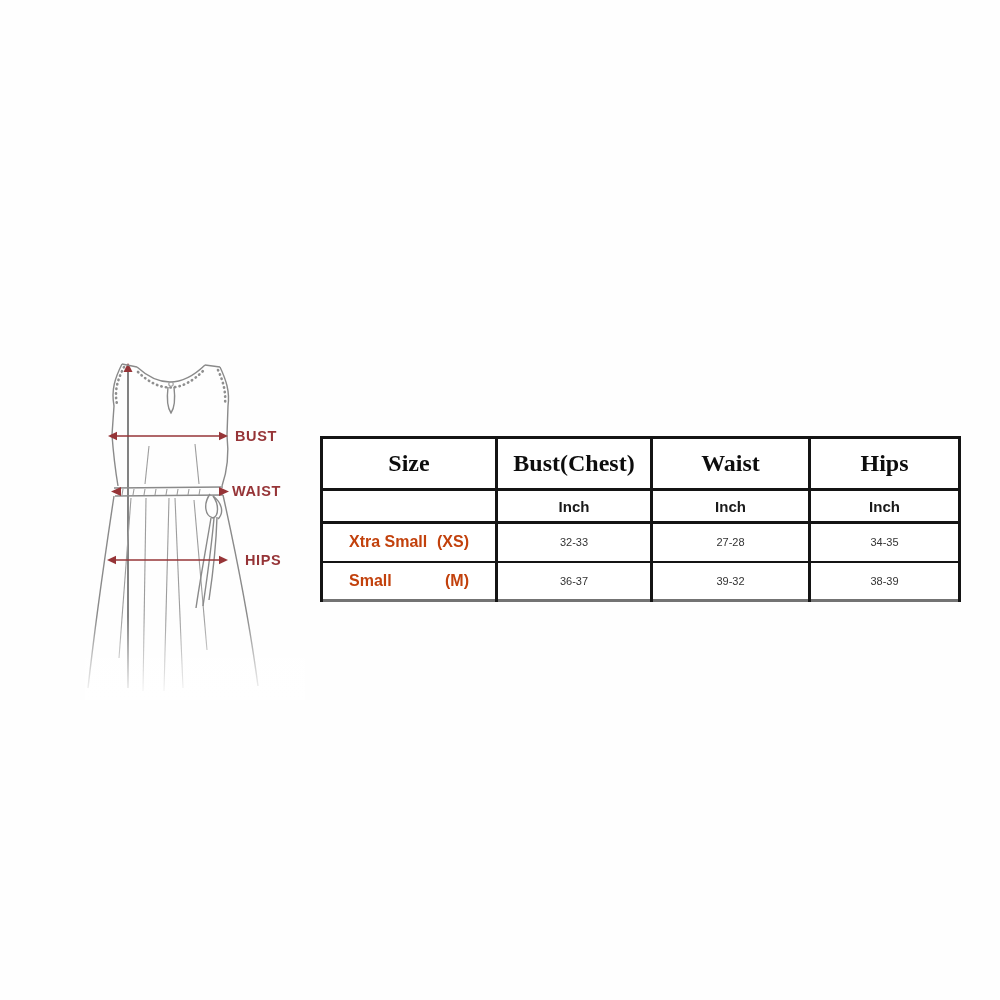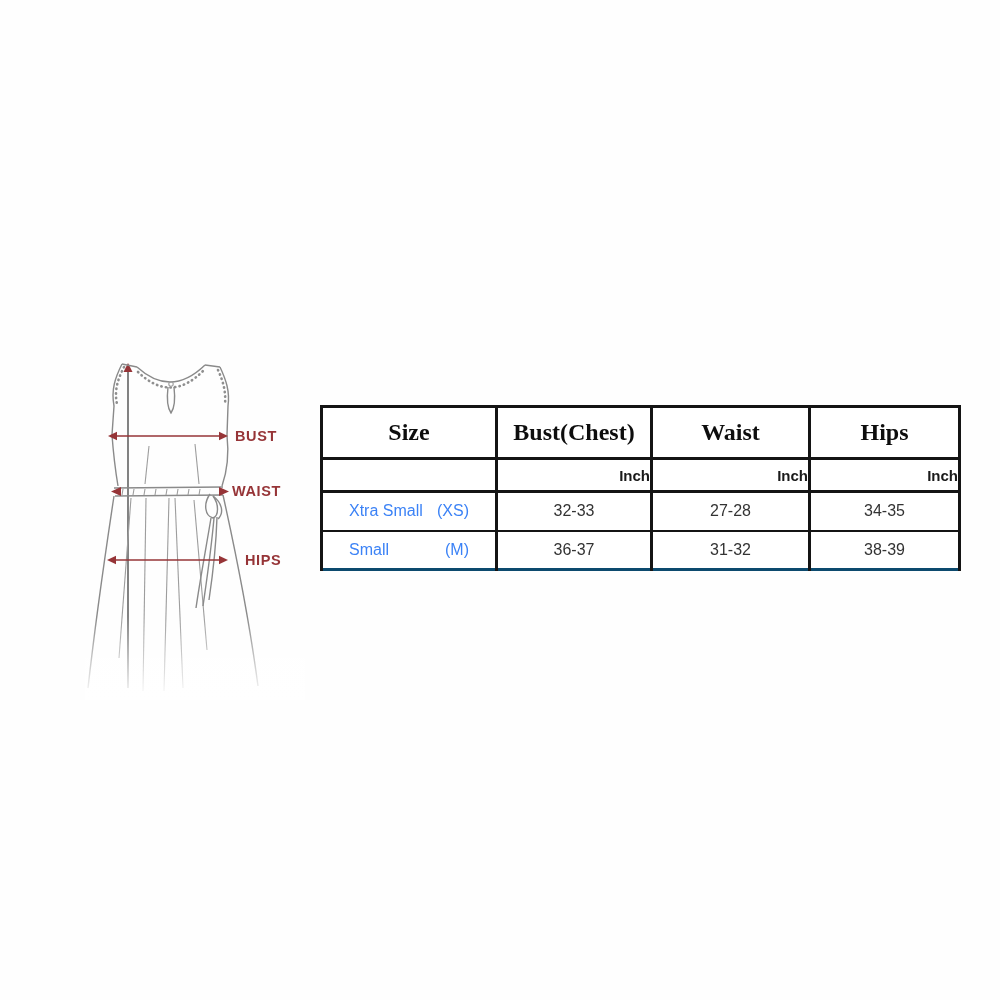--- a/index.html
+++ b/index.html
@@ -24,31 +24,32 @@
   .vline { stroke: #4e4e4e; stroke-width: 1.4; }
   .ann-line { stroke: #963437; stroke-width: 1.6; }
   .ann-fill { fill: #963437; stroke: none; }
   .ann-text { fill: #963437; font-family: "Liberation Sans", sans-serif; font-weight: bold; font-size: 14.5px; letter-spacing: 0.6px; }
 
   
   .size-table-wrap { position: absolute; left: 320px; top: 405px; }
   table.size-table {
     border-collapse: collapse; table-layout: fixed;
     width: 638px; background: #fff;
-    border: 3px solid #0c4a6e;
+    border: 3px solid #737373;
+    margin-top: 31px;
   }
   table.size-table td, table.size-table th { border: 3px solid #141414; text-align: center; vertical-align: middle; }
   tr.header-row th {
     height: 52px; font-family: "Liberation Serif", serif;
     font-weight: bold; font-size: 24px; color: #0d0d0d;
     border-bottom-width: 3px;
   }
-  tr.unit-row td { height: 33px; font-weight: bold; font-size: 15px; color: #1a1a1a; border-bottom-width: 3px; text-align: right; }
-  tr.data-row td { height: 39px; border-top-width: 2px; border-bottom-width: 2px; font-size: 16px; color: #333; }
-  tr.data-row td.size-cell { color: #3b82f6; font-weight: normal; font-size: 16px; }
+  tr.unit-row td { height: 33px; font-weight: bold; font-size: 15px; color: #1a1a1a; border-bottom-width: 3px; }
+  tr.data-row td { height: 39px; border-top-width: 2px; border-bottom-width: 2px; font-size: 11px; color: #333; }
+  tr.data-row td.size-cell { color: #c2410c; font-weight: bold; font-size: 16px; }
   .size-flex { display: flex; justify-content: space-between; align-items: center; padding: 0 26px; }
 </style>
 </head>
 <body>
 
 <div class="page">
 
   <div class="title-block">
   </div>
 
@@ -164,21 +165,21 @@
 
 
         <tr class="data-row">
           <td class="size-cell">
             <div class="size-flex">
               <span>Small</span>
               <span>(M)</span>
             </div>
           </td>
           <td>36-37</td>
-          <td>31-32</td>
+          <td>39-32</td>
           <td>38-39</td>
         </tr>
 
 
       </tbody>
     </table>
   </div>
 
 </div>
 

